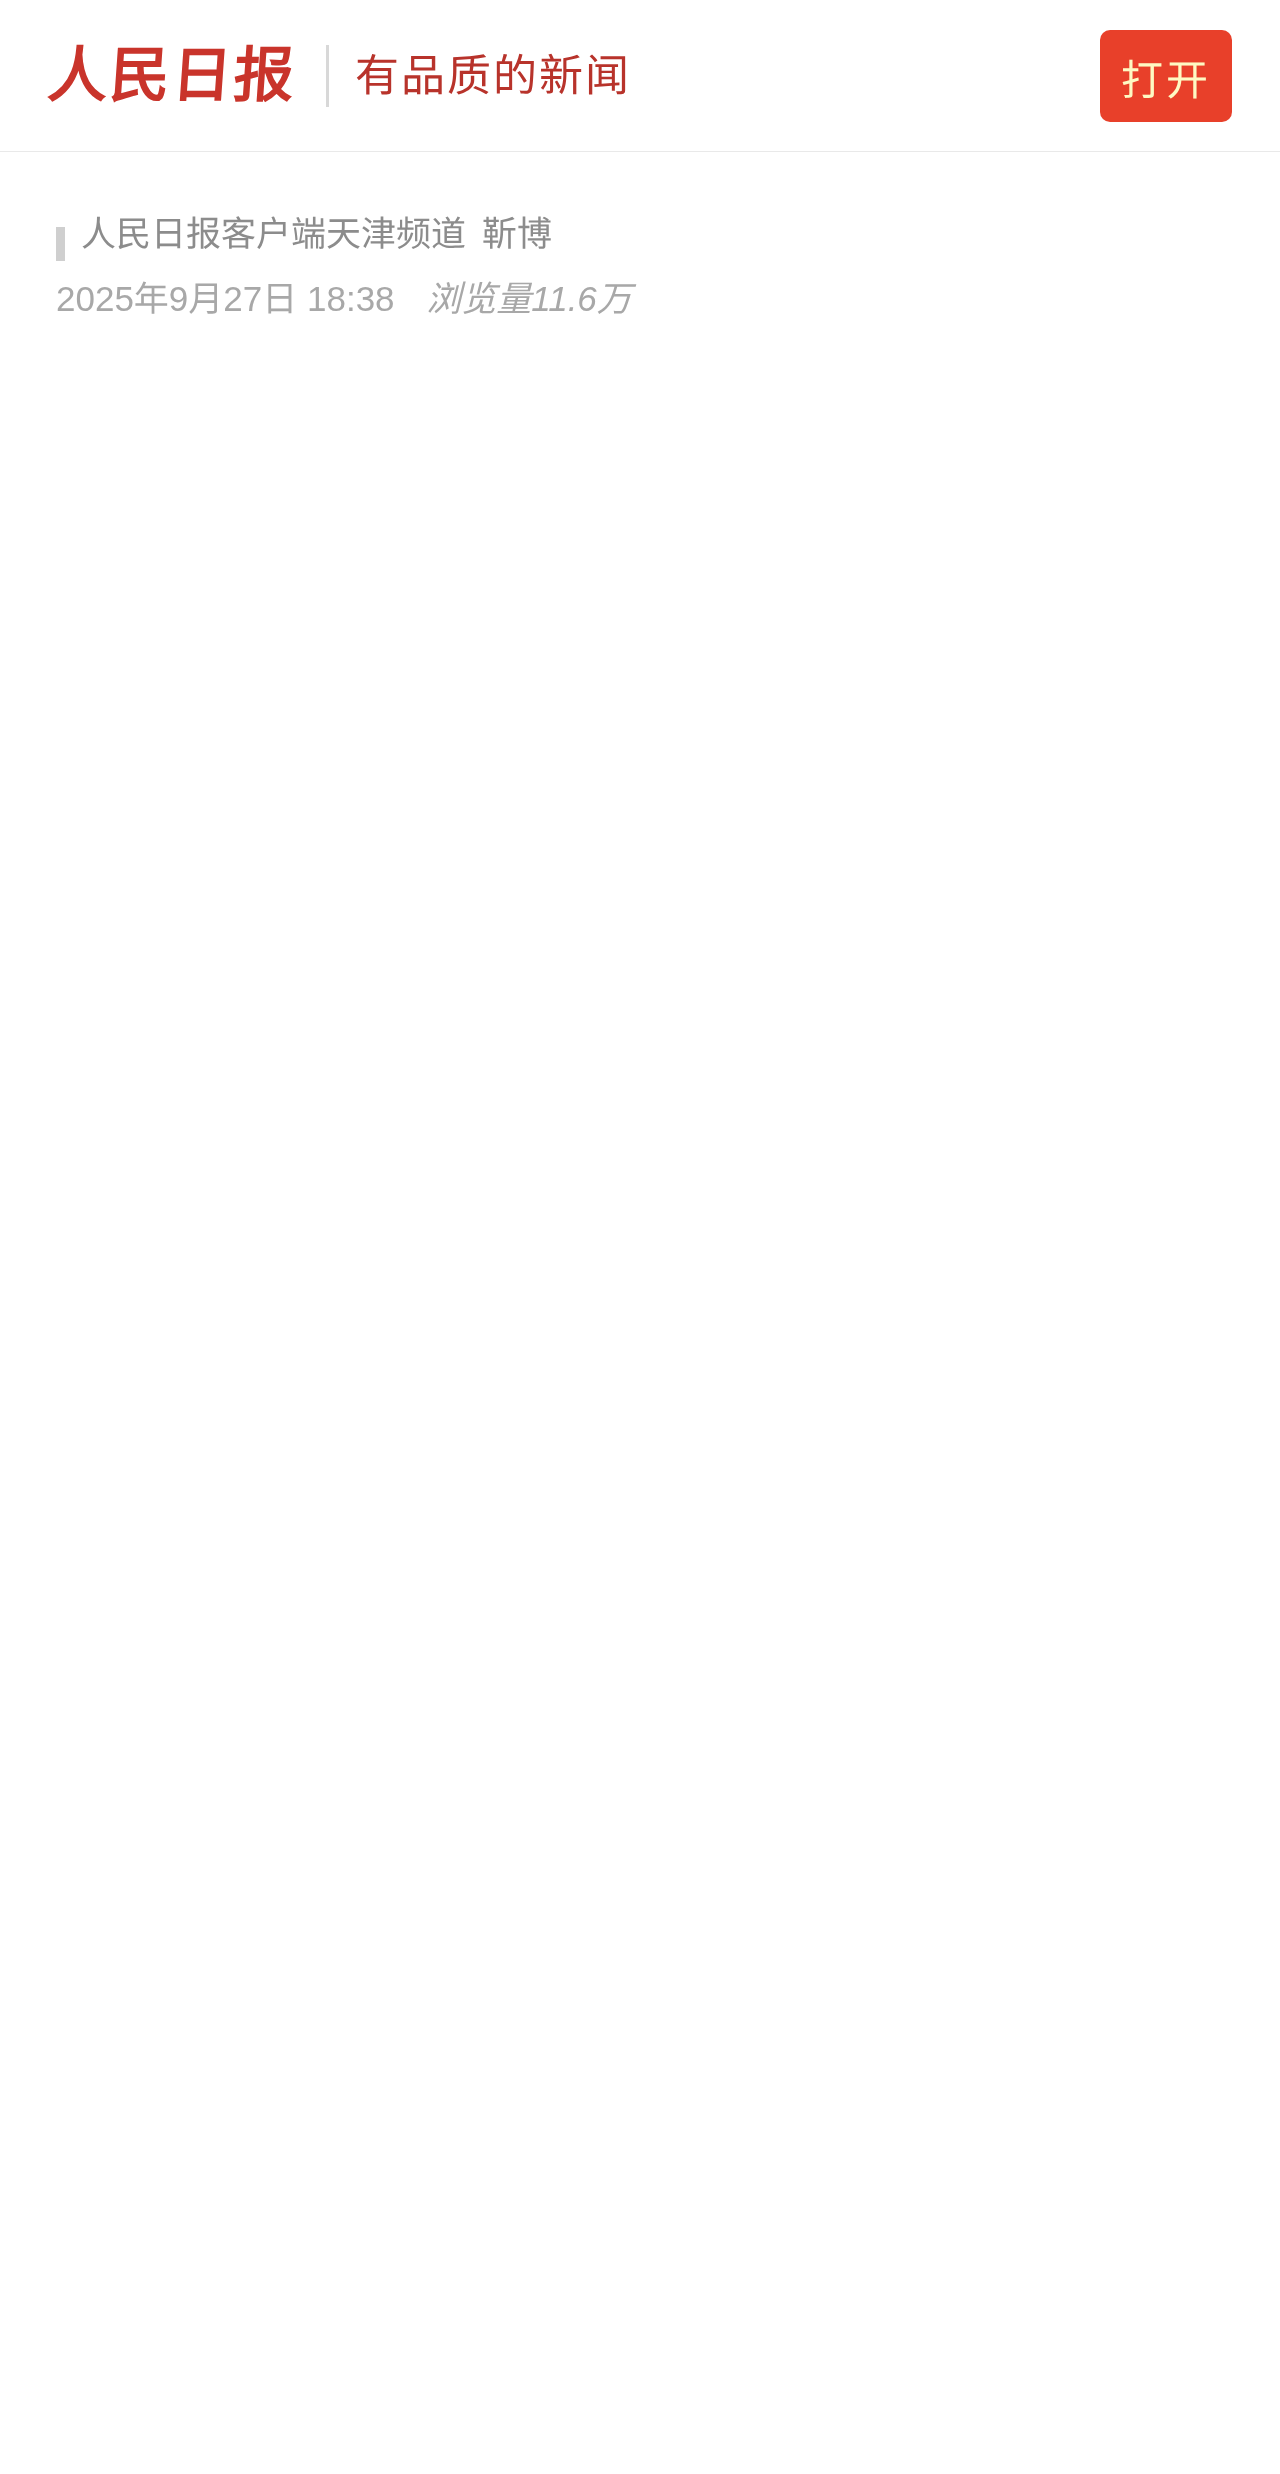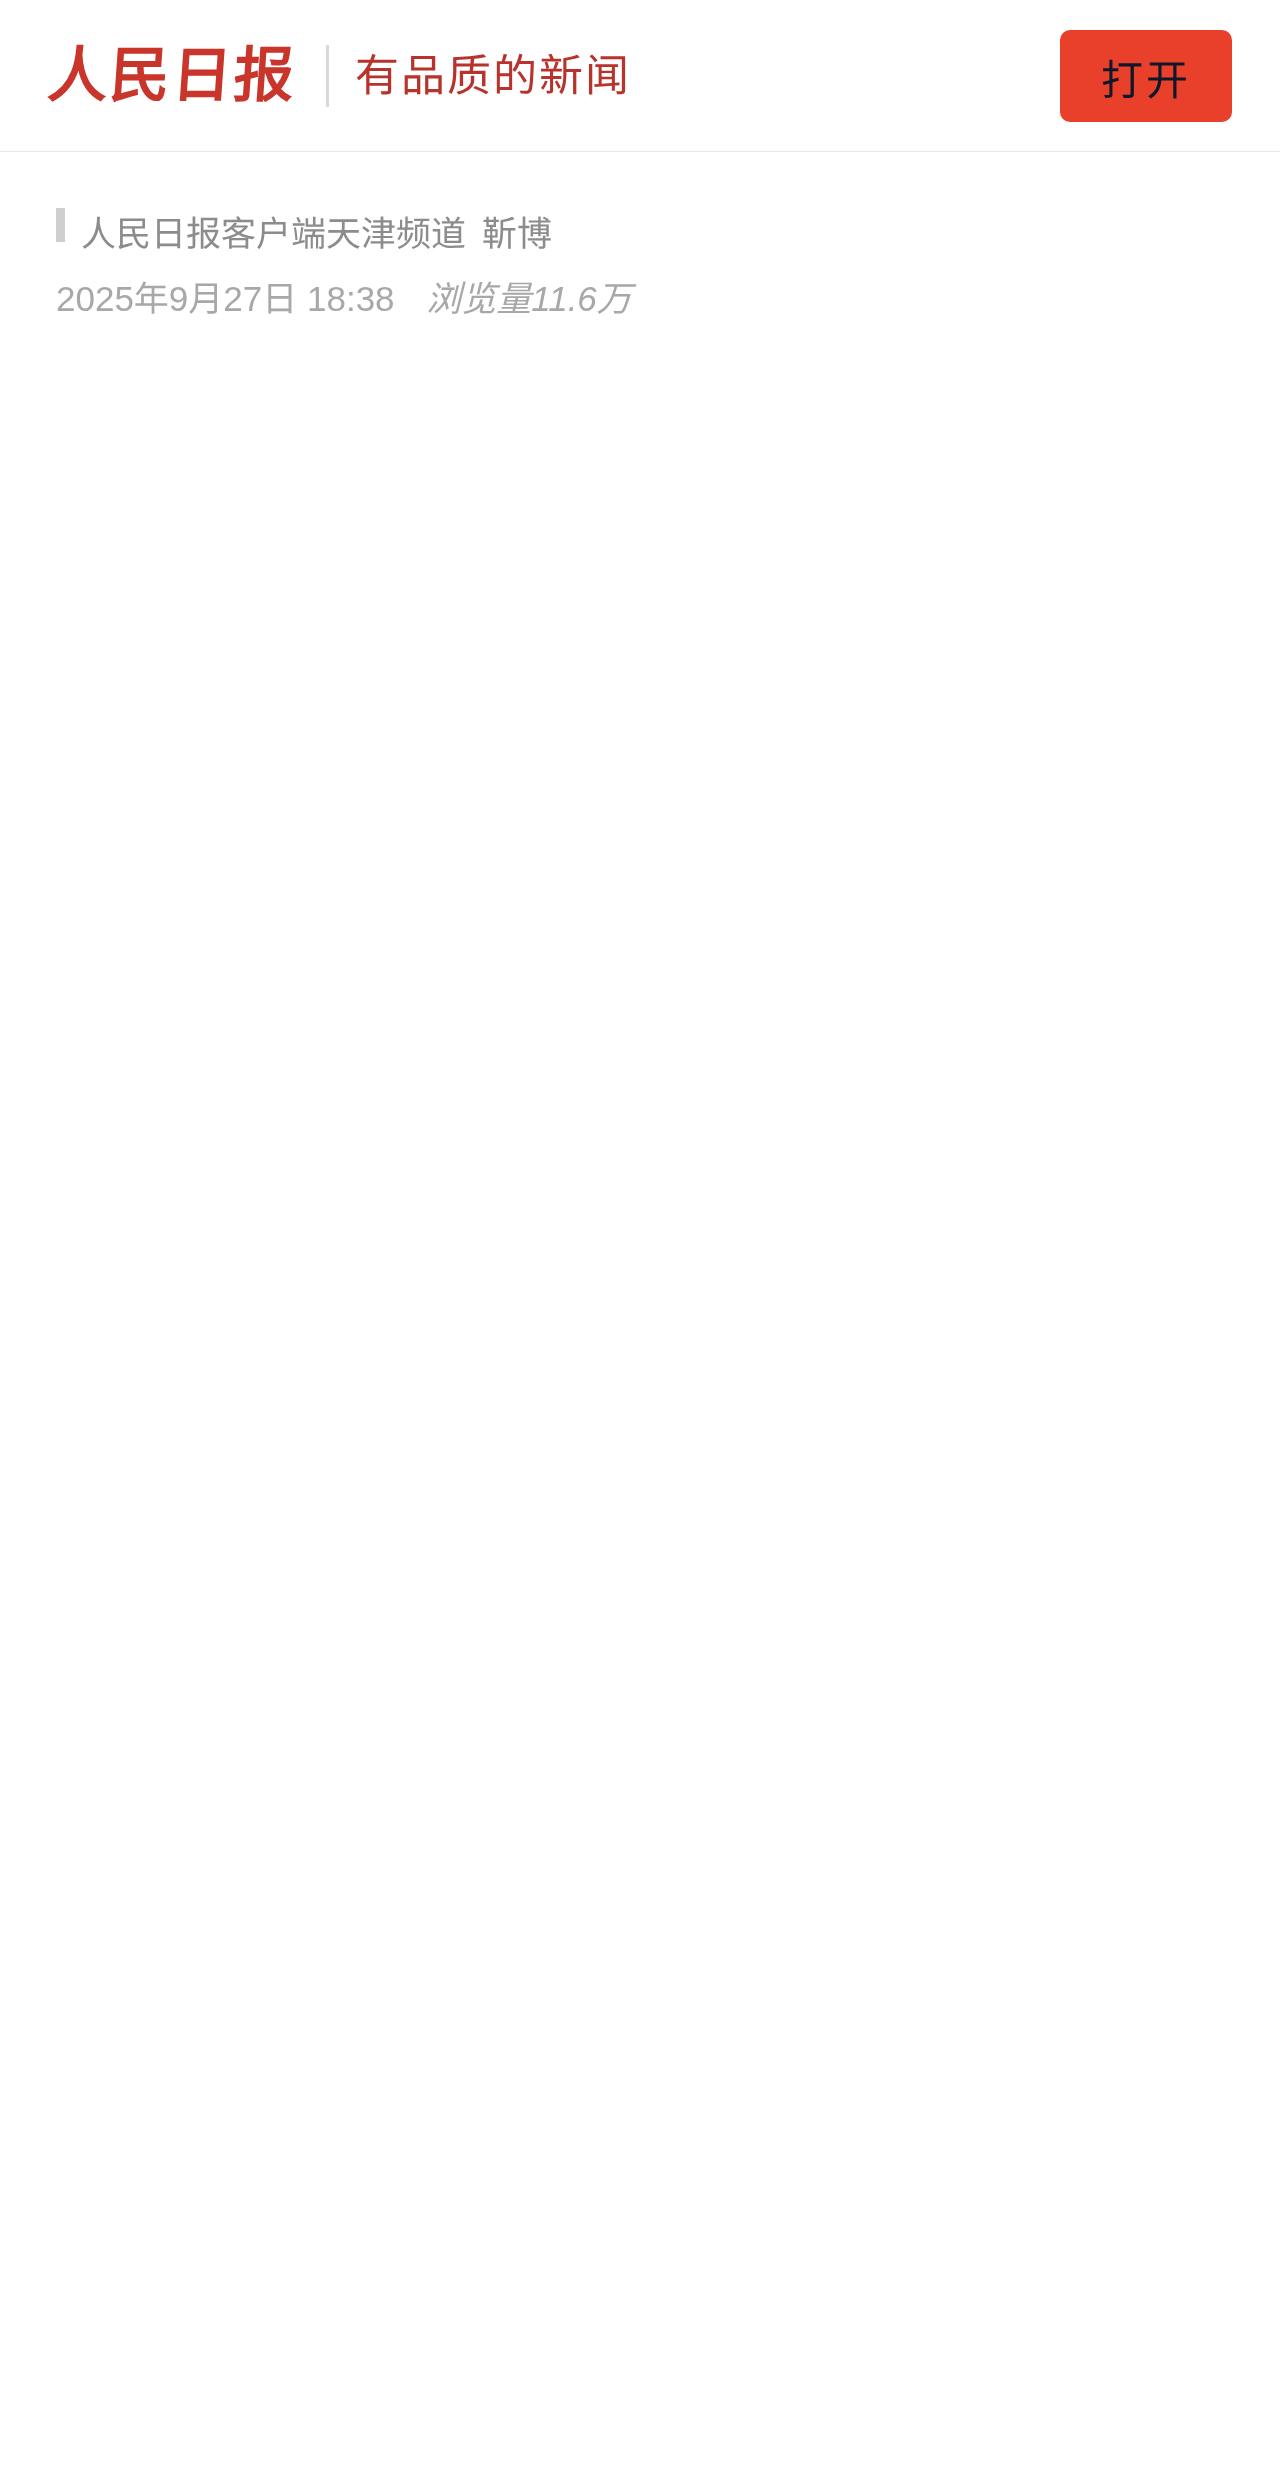--- a/index.html
+++ b/index.html
@@ -50,24 +50,24 @@
     font-size: 44px;
     color: #b8332b;
     letter-spacing: 2px;
     white-space: nowrap;
     line-height: 1;
   }
   .open-button {
     position: absolute;
     right: 48px;
     top: 30px;
-    width: 172px;
+    width: 132px;
     height: 92px;
     background: #e8402a;
-    color: #0f172a;
+    color: #fef9c3;
     border: none;
     border-radius: 10px;
     font-size: 42px;
     letter-spacing: 3px;
     font-family: "Liberation Sans", "DejaVu Sans", sans-serif;
     cursor: pointer;
     display: flex;
     align-items: center;
     justify-content: center;
   }
@@ -85,21 +85,21 @@
     letter-spacing: 1px;
     margin: 0 0 54px 0;
     font-family: "Liberation Sans", "DejaVu Sans", sans-serif;
   }
 
   .meta {
     margin-bottom: 58px;
   }
   .meta-line1 {
     display: flex;
-    align-items: flex-start;
+    align-items: flex-end;
     font-size: 35px;
     color: #8c8c8c;
     line-height: 1.5;
     margin-bottom: 12px;
   }
   .meta-bar {
     display: inline-block;
     width: 9px;
     height: 34px;
     background: #cfcfcf;

